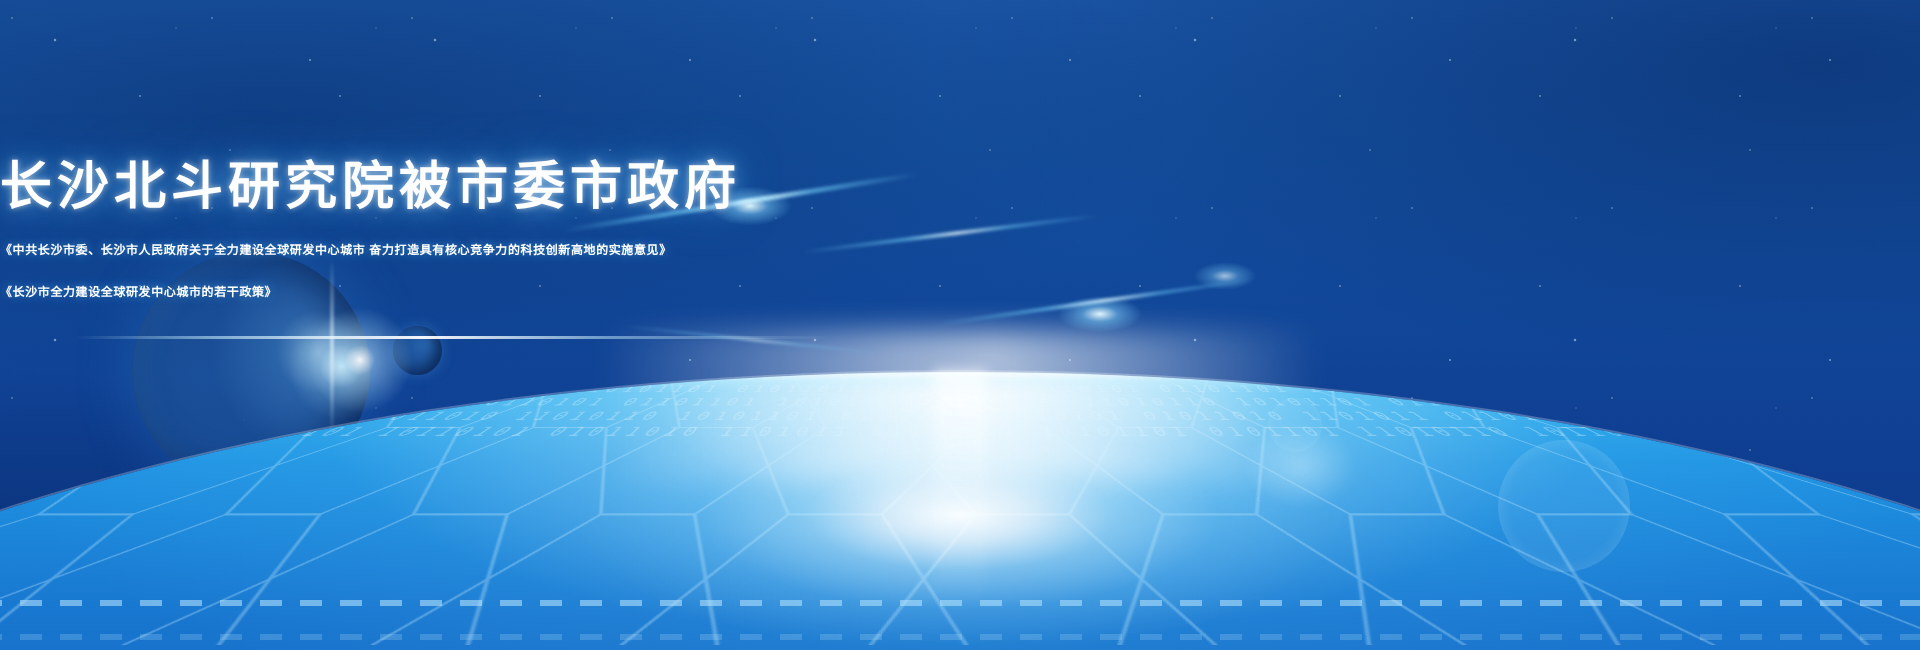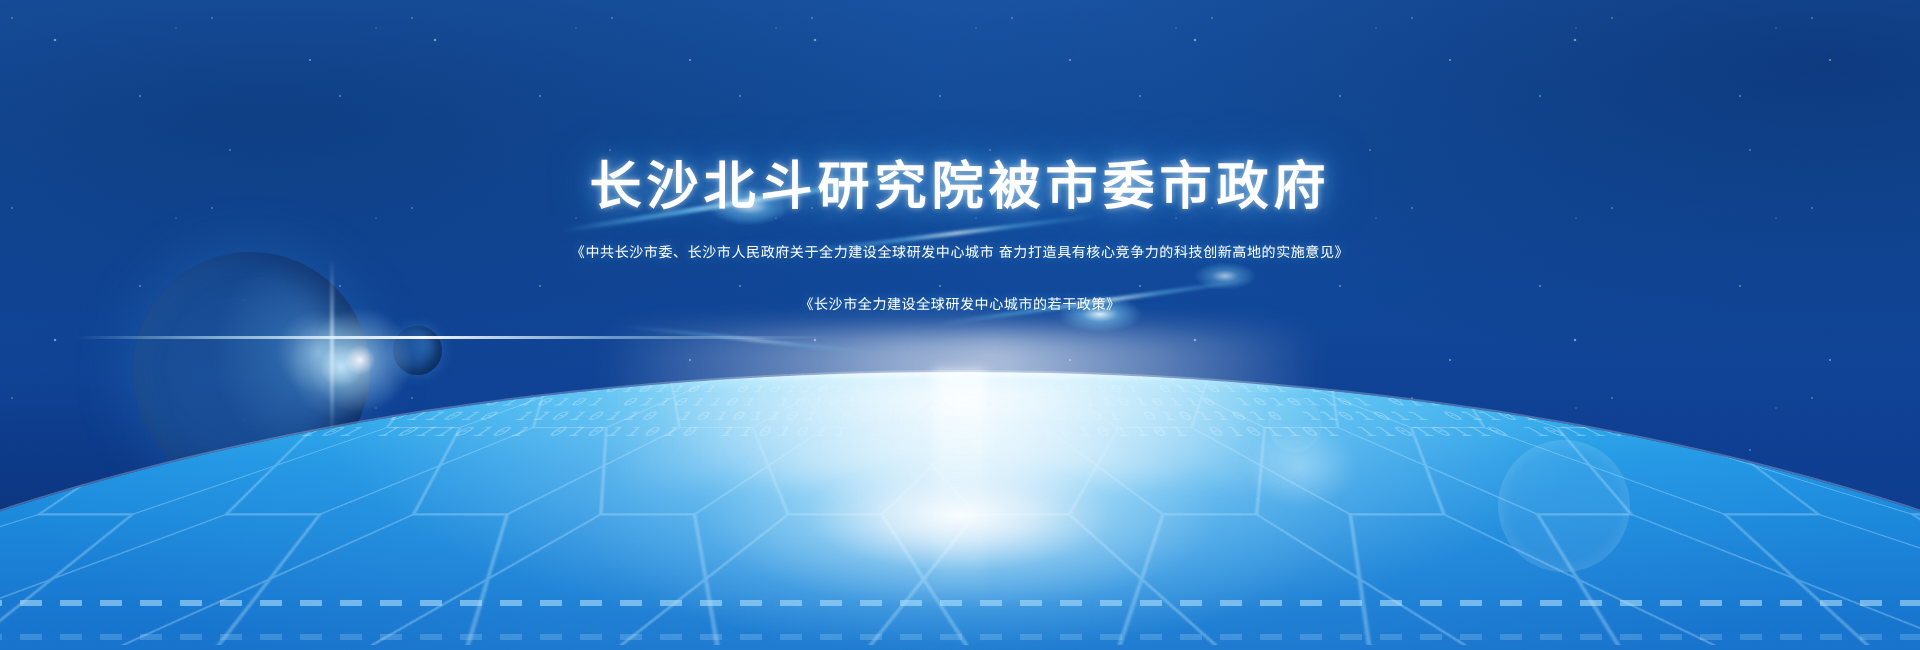--- a/index.html
+++ b/index.html
@@ -241,49 +241,49 @@
     position:absolute; pointer-events:none;
     background:radial-gradient(closest-side, rgba(235,252,255,.95) 0%, rgba(140,220,255,.45) 30%, rgba(110,200,255,0) 70%);
   }
   .tglow.g1{ left:690px; top:178px; width:120px; height:56px; }
   .tglow.g2{ left:1040px; top:288px; width:120px; height:52px; }
   .tglow.g3{ left:1180px; top:256px; width:90px; height:40px; opacity:.7; }
 
   
   .content{
     position:absolute; left:0; right:0; top:0;
-    text-align:center;
+    text-align:left;
     z-index:40;
   }
   .title{
     margin-top:156px;
     font-size:52px;
     font-weight:bold;
     letter-spacing:5px;
     line-height:1.18;
     color:#ffffff;
     text-shadow:
       0 0 6px rgba(255,255,255,.55),
       0 0 22px rgba(120,205,255,.65),
       0 0 46px rgba(60,160,240,.55),
       0 3px 10px rgba(8,40,96,.45);
   }
   .title .line{ display:block; }
   .title .line.l2{ letter-spacing:5px; }
 
   .subs{ margin-top:24px; }
   .sub{
-    font-size:14px;
-    font-weight:normal;
+    font-size:12px;
+    font-weight:bold;
     color:#ffffff;
     letter-spacing:.6px;
     line-height:1.6;
     text-shadow:0 0 8px rgba(80,180,250,.75), 0 1px 4px rgba(10,44,100,.55);
   }
-  .sub.s2{ margin-top:29px; }
+  .sub.s2{ margin-top:22px; }
 
   
   .grain{
     position:absolute; inset:0; pointer-events:none;
     background-image:
       radial-gradient(0.8px 0.8px at 3px 5px, rgba(255,255,255,.05) 0%, rgba(255,255,255,0) 100%),
       radial-gradient(0.8px 0.8px at 11px 14px, rgba(0,0,0,.05) 0%, rgba(0,0,0,0) 100%);
     background-size:17px 19px, 23px 21px;
     opacity:.6;
   }

